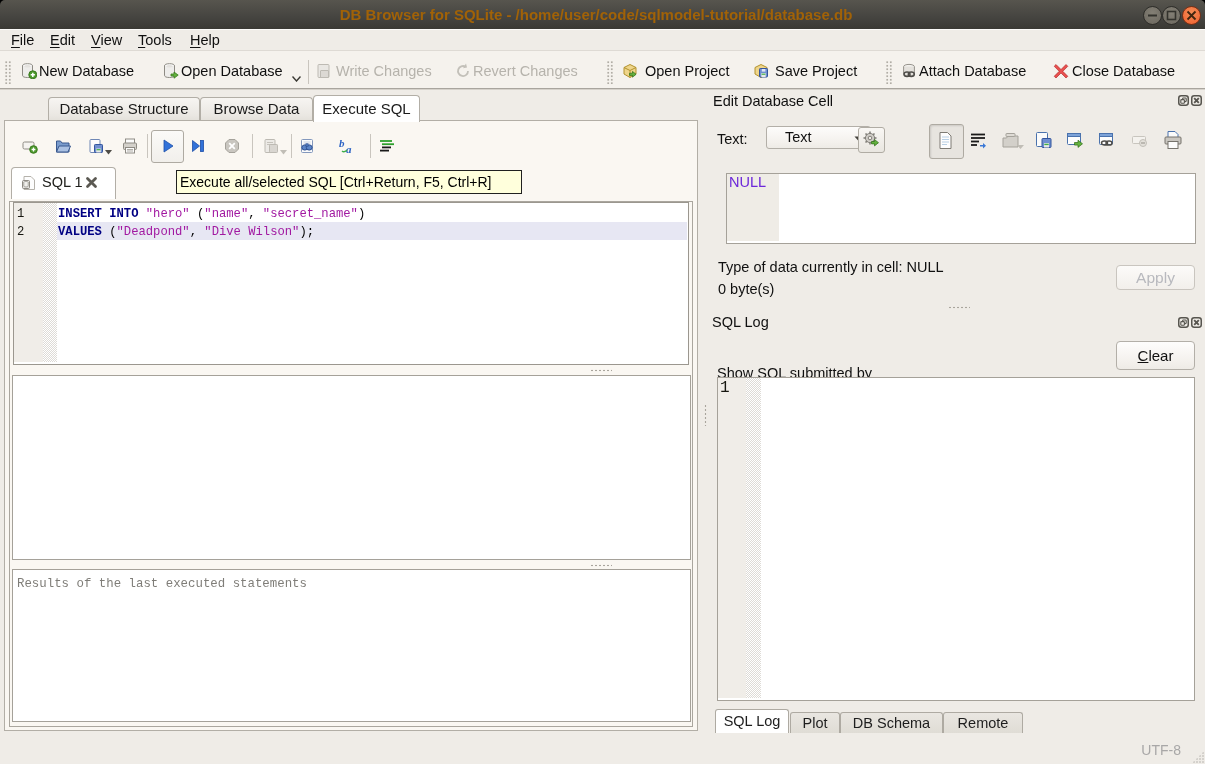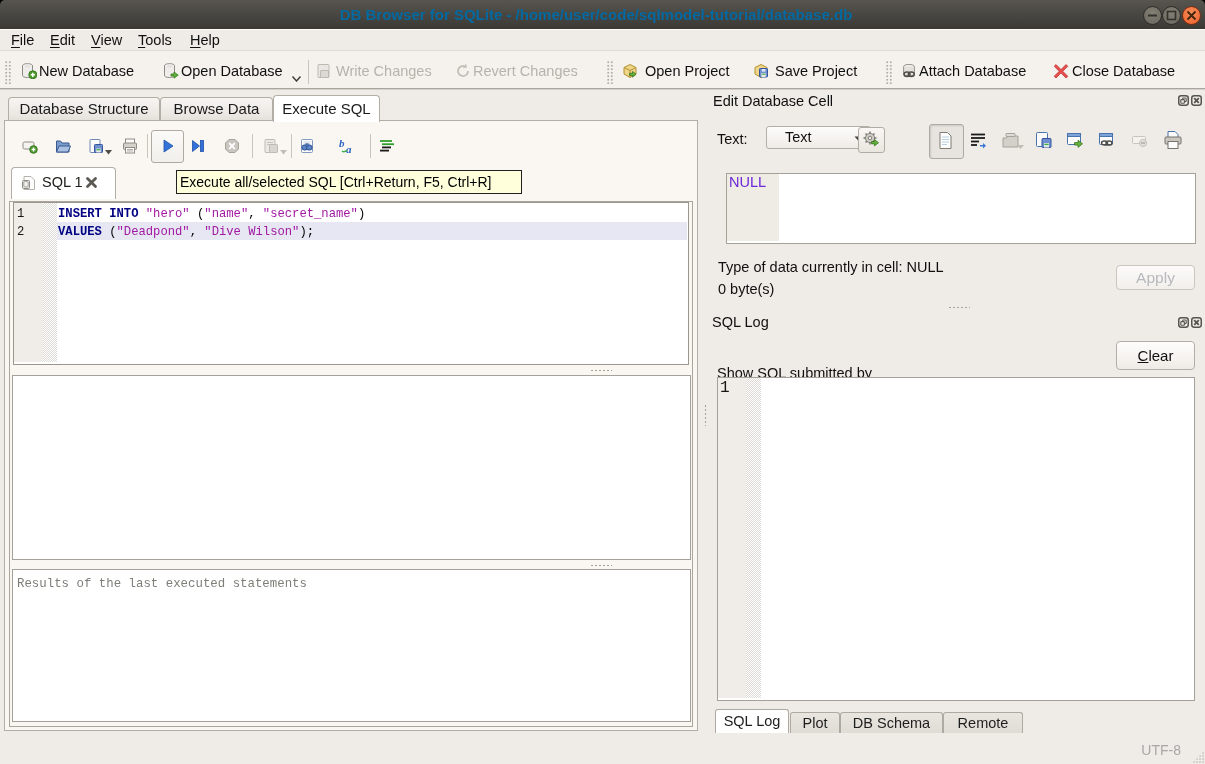--- a/index.html
+++ b/index.html
@@ -1,35 +1,35 @@
 <!DOCTYPE html>
 <html><head>
 <meta charset="utf-8">
 <style>
   html,body{margin:0;padding:0;}
   body{width:1205px;height:764px;background:#efece7;font-family:"Liberation Sans",sans-serif;position:relative;overflow:hidden;}
   .abs{position:absolute;}
   
   #titlebar{left:0;top:0;width:1205px;height:29px;background:linear-gradient(#57554e,#454440 60%,#3a3934);border-radius:5px 5px 0 0;}
-  #titletext{left:0;top:0;width:1192px;height:29px;line-height:30px;text-align:center;color:#0369a1;font-weight:bold;font-size:15px;}
+  #titletext{left:0;top:0;width:1192px;height:29px;line-height:30px;text-align:center;color:#a16207;font-weight:bold;font-size:15px;}
   .winbtn{top:6px;width:17px;height:17px;border-radius:50%;}
   .winbtn svg{position:absolute;left:0;top:0;}
   
   #menubar{left:0;top:29px;width:1205px;height:21px;text-align:center;}
   .menuitem{position:absolute;top:3px;font-size:14.5px;color:#101010;}
   .menuitem u{text-decoration:underline;text-underline-offset:2px;}
   
   .tbhandle{width:7px;height:24px;background-image:radial-gradient(circle,#b1ada5 32%,rgba(0,0,0,0) 40%);background-size:3.5px 3.5px;background-position:0.5px 0.5px;}
   .tbtext{position:absolute;font-size:14.5px;color:#101010;top:63px;}
   .tbtext.dis{color:#b6b3ac;}
   .tbsep{position:absolute;top:60px;width:1px;height:24px;background:#c9c5be;}
   #tbline{left:0;top:88px;width:1205px;height:1px;background:#a9a59e;}
   #tbline2{left:0;top:89px;width:1205px;height:1px;background:#d6d2cb;}
   
-  .tab{position:absolute;font-size:15px;color:#1a1a1a;text-align:center;border:1px solid #b2aea6;border-bottom:none;border-radius:4px 4px 0 0;background:linear-gradient(#f7f5f2,#eae7e2 80%,#e4e1db);}
+  .tab{position:absolute;font-size:15px;color:#1a1a1a;text-align:center;border:1px solid #b2aea6;border-bottom:none;border-radius:4px 4px 0 0;background:linear-gradient(#f7f5f2,#eae7e2 80%,#e4e1db);margin-left:40px;}
   .tab.active{background:#ffffff;z-index:5;}
   #paneframe{left:4px;top:120px;width:692px;height:609px;border:1px solid #b2aea6;background:#faf7f2;}
   
   #innerframe{left:9px;top:201px;width:682px;height:524px;border:1px solid #aaa69e;}
   #editorbox{left:13px;top:202px;width:674px;height:161px;border:1px solid #9b978f;background:#ffffff;}
   #gutter1{left:14px;top:203px;width:29px;height:159px;background:#f0ede8;}
   .checker{background-color:#ffffff;background-image:linear-gradient(45deg,#dedbd6 25%,rgba(0,0,0,0) 25%,rgba(0,0,0,0) 75%,#dedbd6 75%),linear-gradient(45deg,#dedbd6 25%,rgba(0,0,0,0) 25%,rgba(0,0,0,0) 75%,#dedbd6 75%);background-size:2px 2px;background-position:0 0,1px 1px;}
   #checker1{left:43px;top:203px;width:14px;height:159px;}
   .mono{font-family:"Liberation Mono",monospace;}
   .lnum{position:absolute;font-size:12.2px;color:#16160f;}

